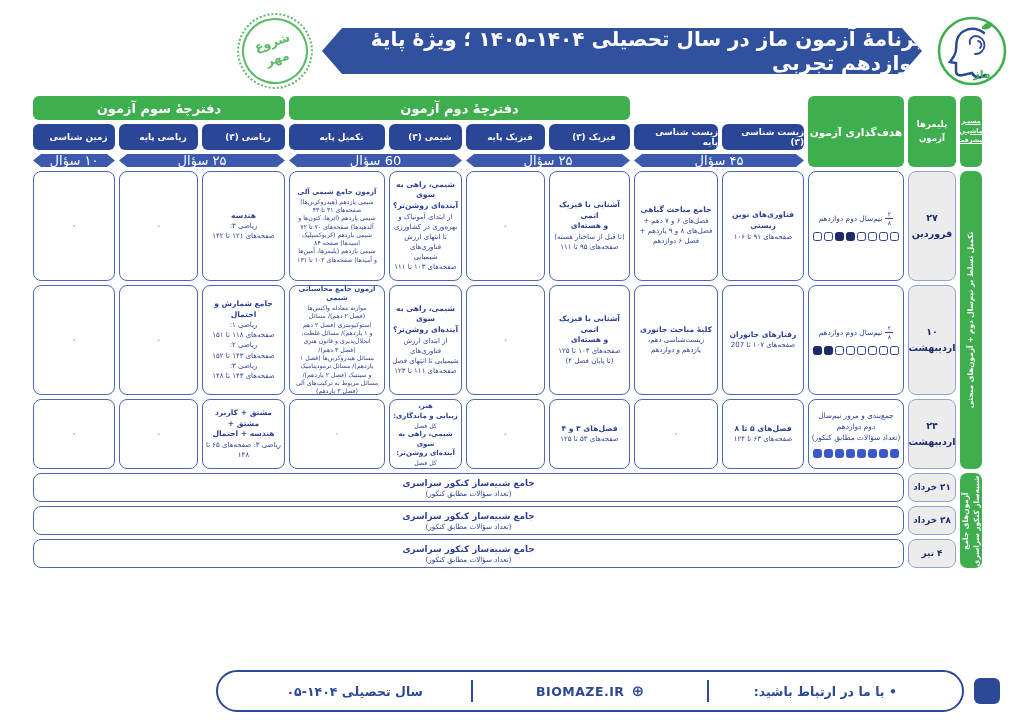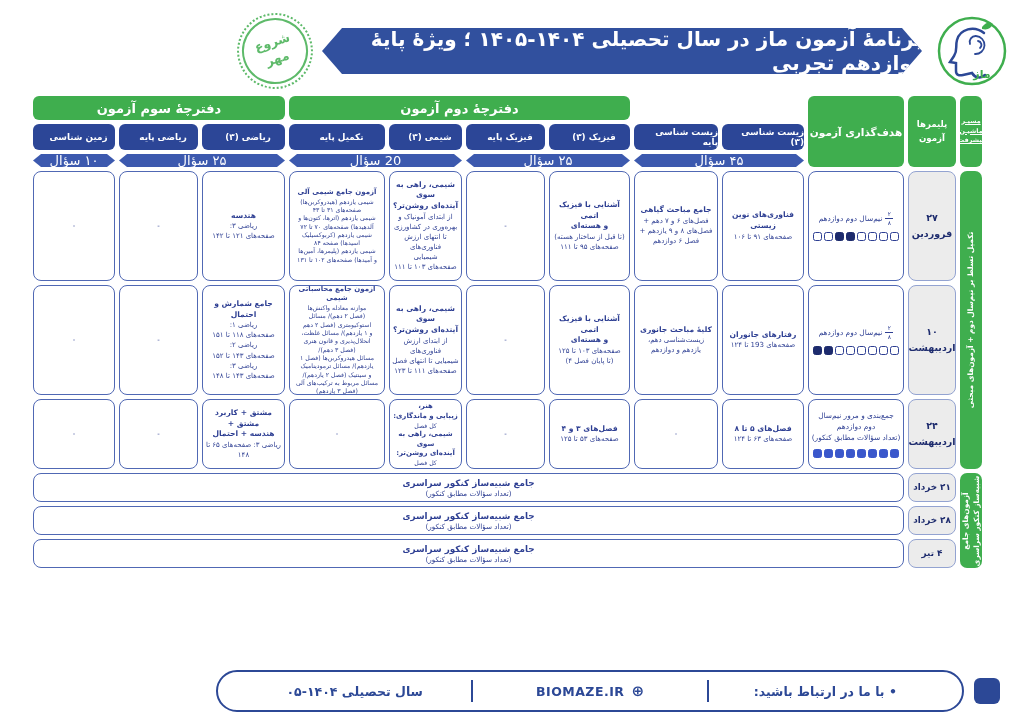--- a/index.html
+++ b/index.html
@@ -86,21 +86,21 @@
   <div class="subj" style="grid-area:2/6/3/7">فیزیک (۳)</div>
   <div class="subj" style="grid-area:2/7/3/8">فیزیک پایه</div>
   <div class="subj" style="grid-area:2/8/3/9">شیمی (۳)</div>
   <div class="subj" style="grid-area:2/9/3/10">تکمیل پایه</div>
   <div class="subj" style="grid-area:2/10/3/11">ریاضی (۳)</div>
   <div class="subj" style="grid-area:2/11/3/12">ریاضی پایه</div>
   <div class="subj" style="grid-area:2/12/3/13">زمین شناسی</div>
 
   <div class="badge" style="grid-area:3/4/4/6">۴۵ سؤال</div>
   <div class="badge" style="grid-area:3/6/4/8">۲۵ سؤال</div>
-  <div class="badge" style="grid-area:3/8/4/10">20 سؤال</div>
+  <div class="badge" style="grid-area:3/8/4/10">60 سؤال</div>
   <div class="badge" style="grid-area:3/10/4/12">۲۵ سؤال</div>
   <div class="badge" style="grid-area:3/12/4/13">۱۰ سؤال</div>
 
   <div class="pbar" style="grid-area:4/1/7/2">
       <span>تکمیل تسلط بر نیم‌سال دوم + آزمون‌های مبحثی</span>
     </div>
   <div class="pbar" style="grid-area:7/1/10/2">
       <span>آزمون‌های جامع
 شبیه‌ساز کنکور سراسری</span>
     </div>
@@ -195,21 +195,21 @@
         <span class="bx"></span>
         <span class="bx"></span>
         <span class="bx"></span>
         <span class="bx"></span>
         <span class="bx"></span>
         <span class="bx"></span>
       </div>
   </div>
   <div class="cell" style="grid-area:5/4/6/5">
       <span class="ct">رفتارهای جانوران</span>
-      <span class="cb">صفحه‌های 193 تا ۱۲۴</span>
+      <span class="cb">صفحه‌های ۱۰۷ تا 207</span>
     </div>
   <div class="cell" style="grid-area:5/5/6/6">
       <span class="ct">کلیهٔ مباحث جانوری</span>
       <span class="cb">زیست‌شناسی دهم،
 یازدهم و دوازدهم</span>
     </div>
   <div class="cell" style="grid-area:5/6/6/7">
       <span class="ct">آشنایی با فیزیک اتمی
 و هسته‌ای</span>
       <span class="cb">صفحه‌های ۱۰۳ تا ۱۲۵

